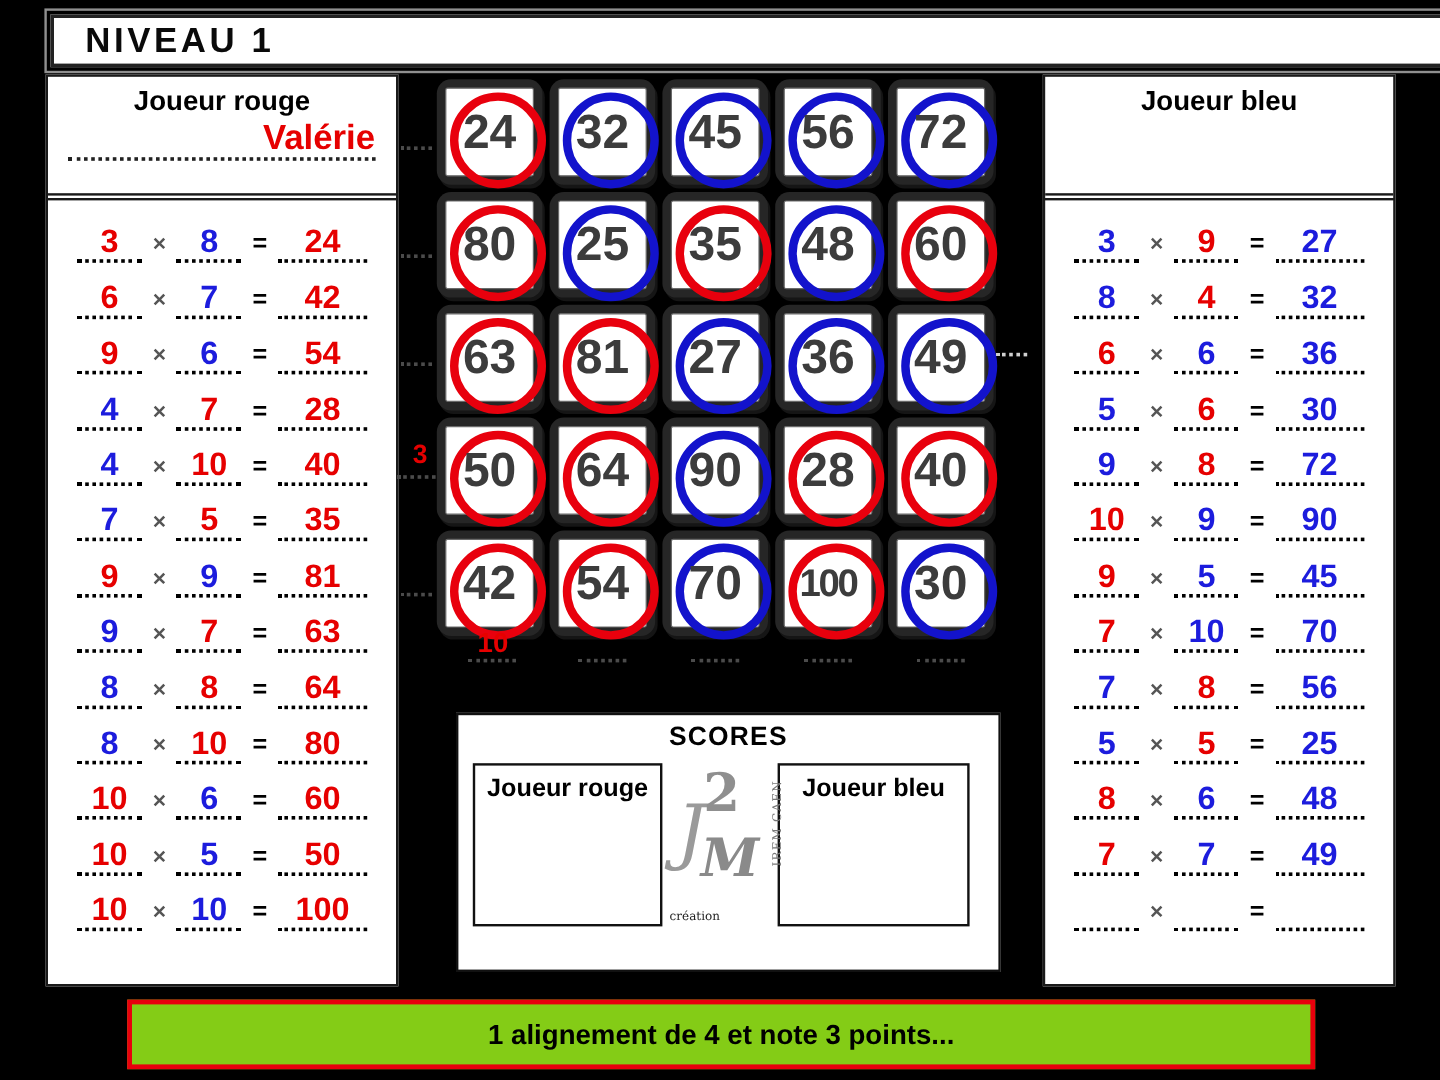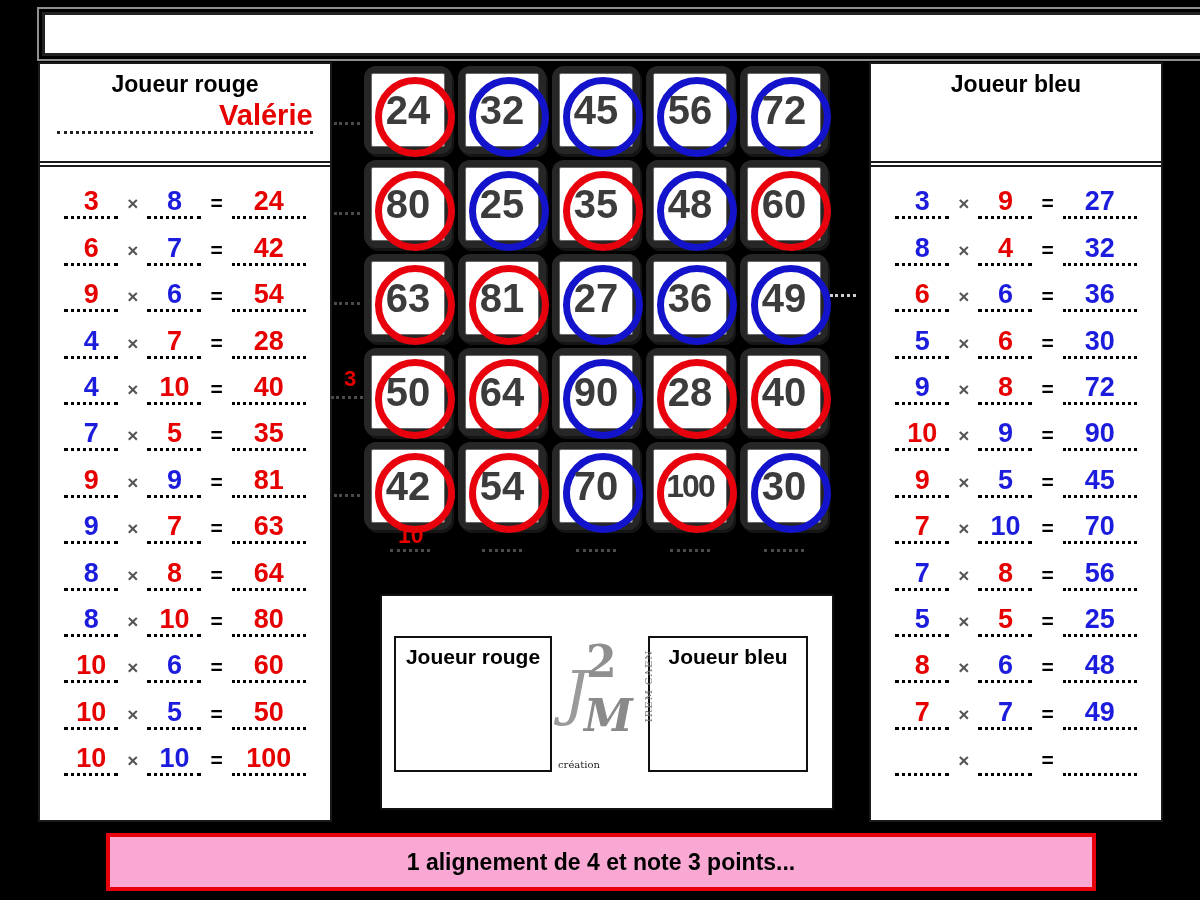--- a/index.html
+++ b/index.html
@@ -59,28 +59,29 @@
   .logo{position:absolute;left:180px;top:46px;width:82px;height:132px;font-family:"DejaVu Serif",serif;}
   .logo .l2{position:absolute;left:24px;top:-6px;font-size:44px;font-weight:bold;color:#8f8f8f;}
   .logo .lj{position:absolute;left:2px;top:16px;font-size:60px;font-style:italic;color:#9a9a9a;}
   .logo .lm{position:absolute;left:22px;top:48px;font-size:44px;font-weight:bold;font-style:italic;color:#8a8a8a;}
   .logo .lcre{position:absolute;left:-4px;bottom:4px;font-size:10px;color:#1d1d1d;}
   .logo .lirem{position:absolute;right:-10px;top:8px;writing-mode:vertical-rl;transform:rotate(180deg);
     font-size:10px;color:#777;letter-spacing:1px;}
   .rules{position:absolute;left:0;right:0;bottom:5px;display:flex;justify-content:center;gap:26px;
     font-size:17px;color:#000;}
   
-  .banner{position:absolute;left:106px;top:833px;width:982px;height:50px;background:#f9a8d4;
+  .banner{position:absolute;left:106px;top:833px;width:982px;height:50px;background:#84cc16;
     border:4px solid #e8000d;display:flex;align-items:center;justify-content:center;
     font-weight:bold;font-size:23px;color:#000;}
 </style>
 </head>
 <body>
 
 <div class="titlebar">
+  <span>NIVEAU 1</span>
 </div>
 
 <div class="panel panel-left">
   <div class="panel-head">
     <div class="panel-title">Joueur rouge</div>
     <div class="player-name red-text">Valérie</div>
   </div>
   <div class="eq-list" id="eq-red">
       <div class="eq-row">
         <span class="slot f"><span class="red-text">3</span></span>
@@ -412,20 +413,21 @@
 
 <div class="mark" style="left:390px;top:549px;width:40px;"></div>
 <div class="mark" style="left:482px;top:549px;width:40px;"></div>
 <div class="mark" style="left:576px;top:549px;width:40px;"></div>
 <div class="mark" style="left:670px;top:549px;width:40px;"></div>
 <div class="mark" style="left:764px;top:549px;width:40px;"></div>
 <div class="note" style="left:398px;top:522px;font-size:23px;">10</div>
 <div class="mark white" style="left:830px;top:294px;width:26px;"></div>
 
 <div class="scores">
+  <div class="scores-title">SCORES</div>
   <div class="score-slot left">
     <div class="score-label">Joueur rouge</div>
   </div>
   <div class="score-slot right">
     <div class="score-label">Joueur bleu</div>
   </div>
   <div class="logo">
     <span class="lj">J</span>
     <span class="l2">2</span>
     <span class="lm">M</span>

